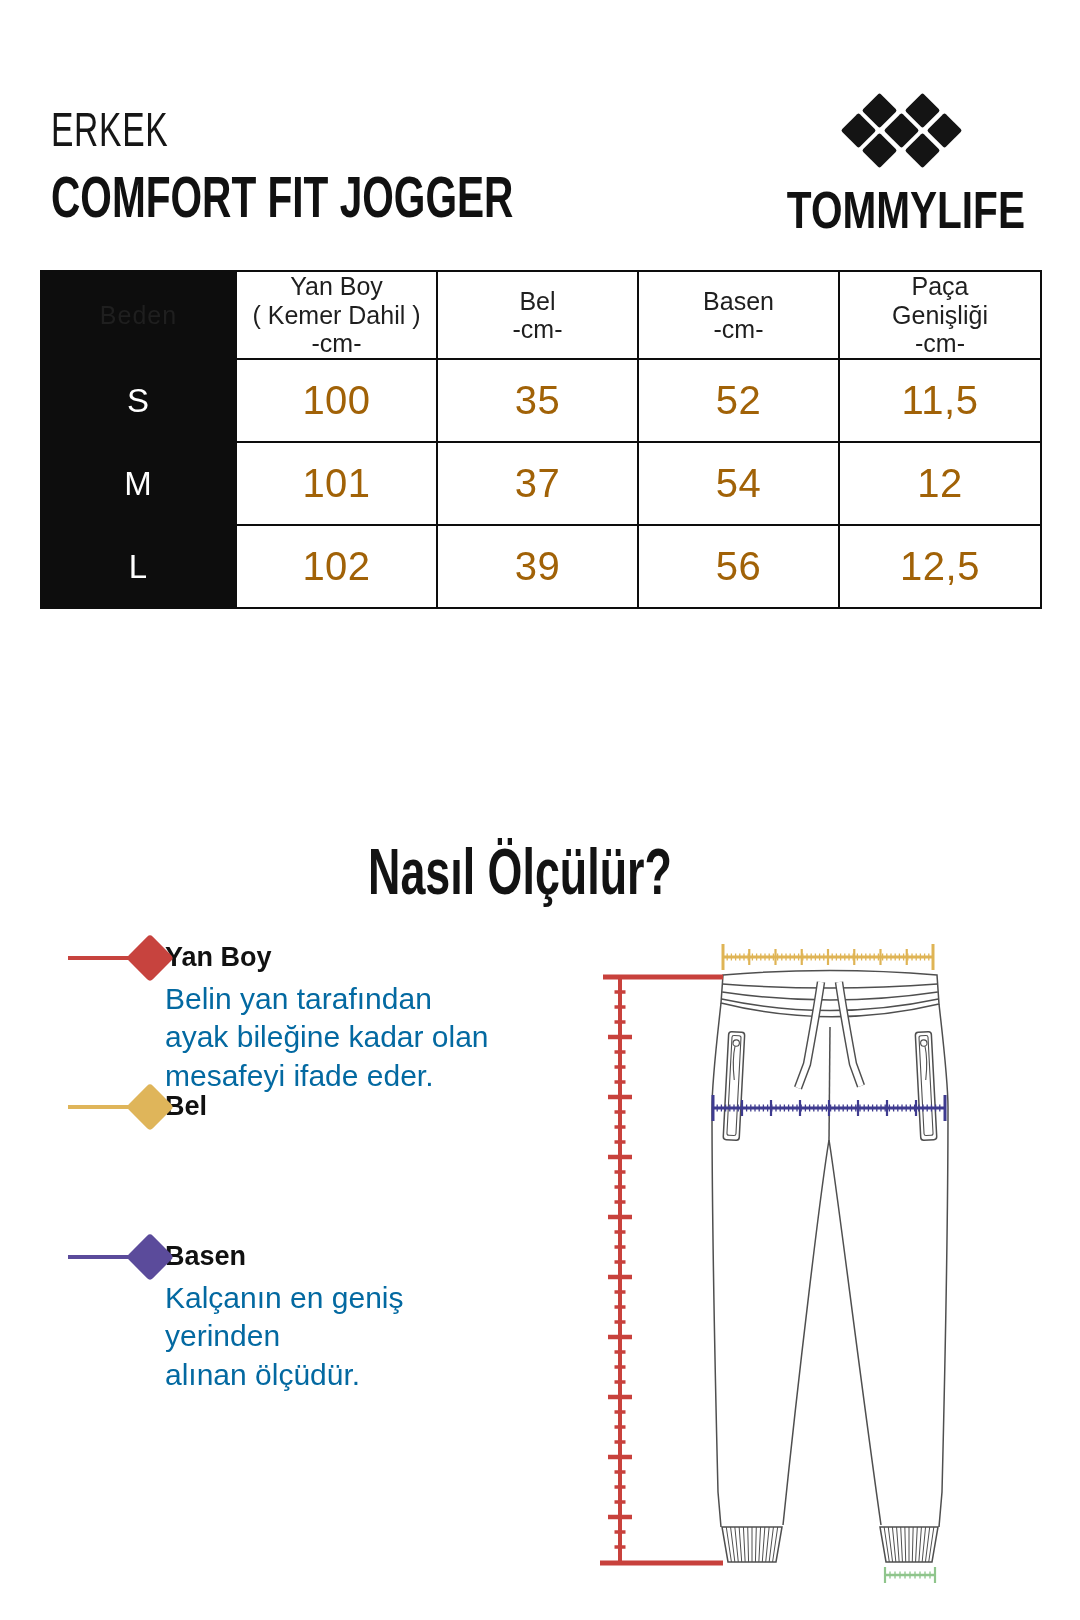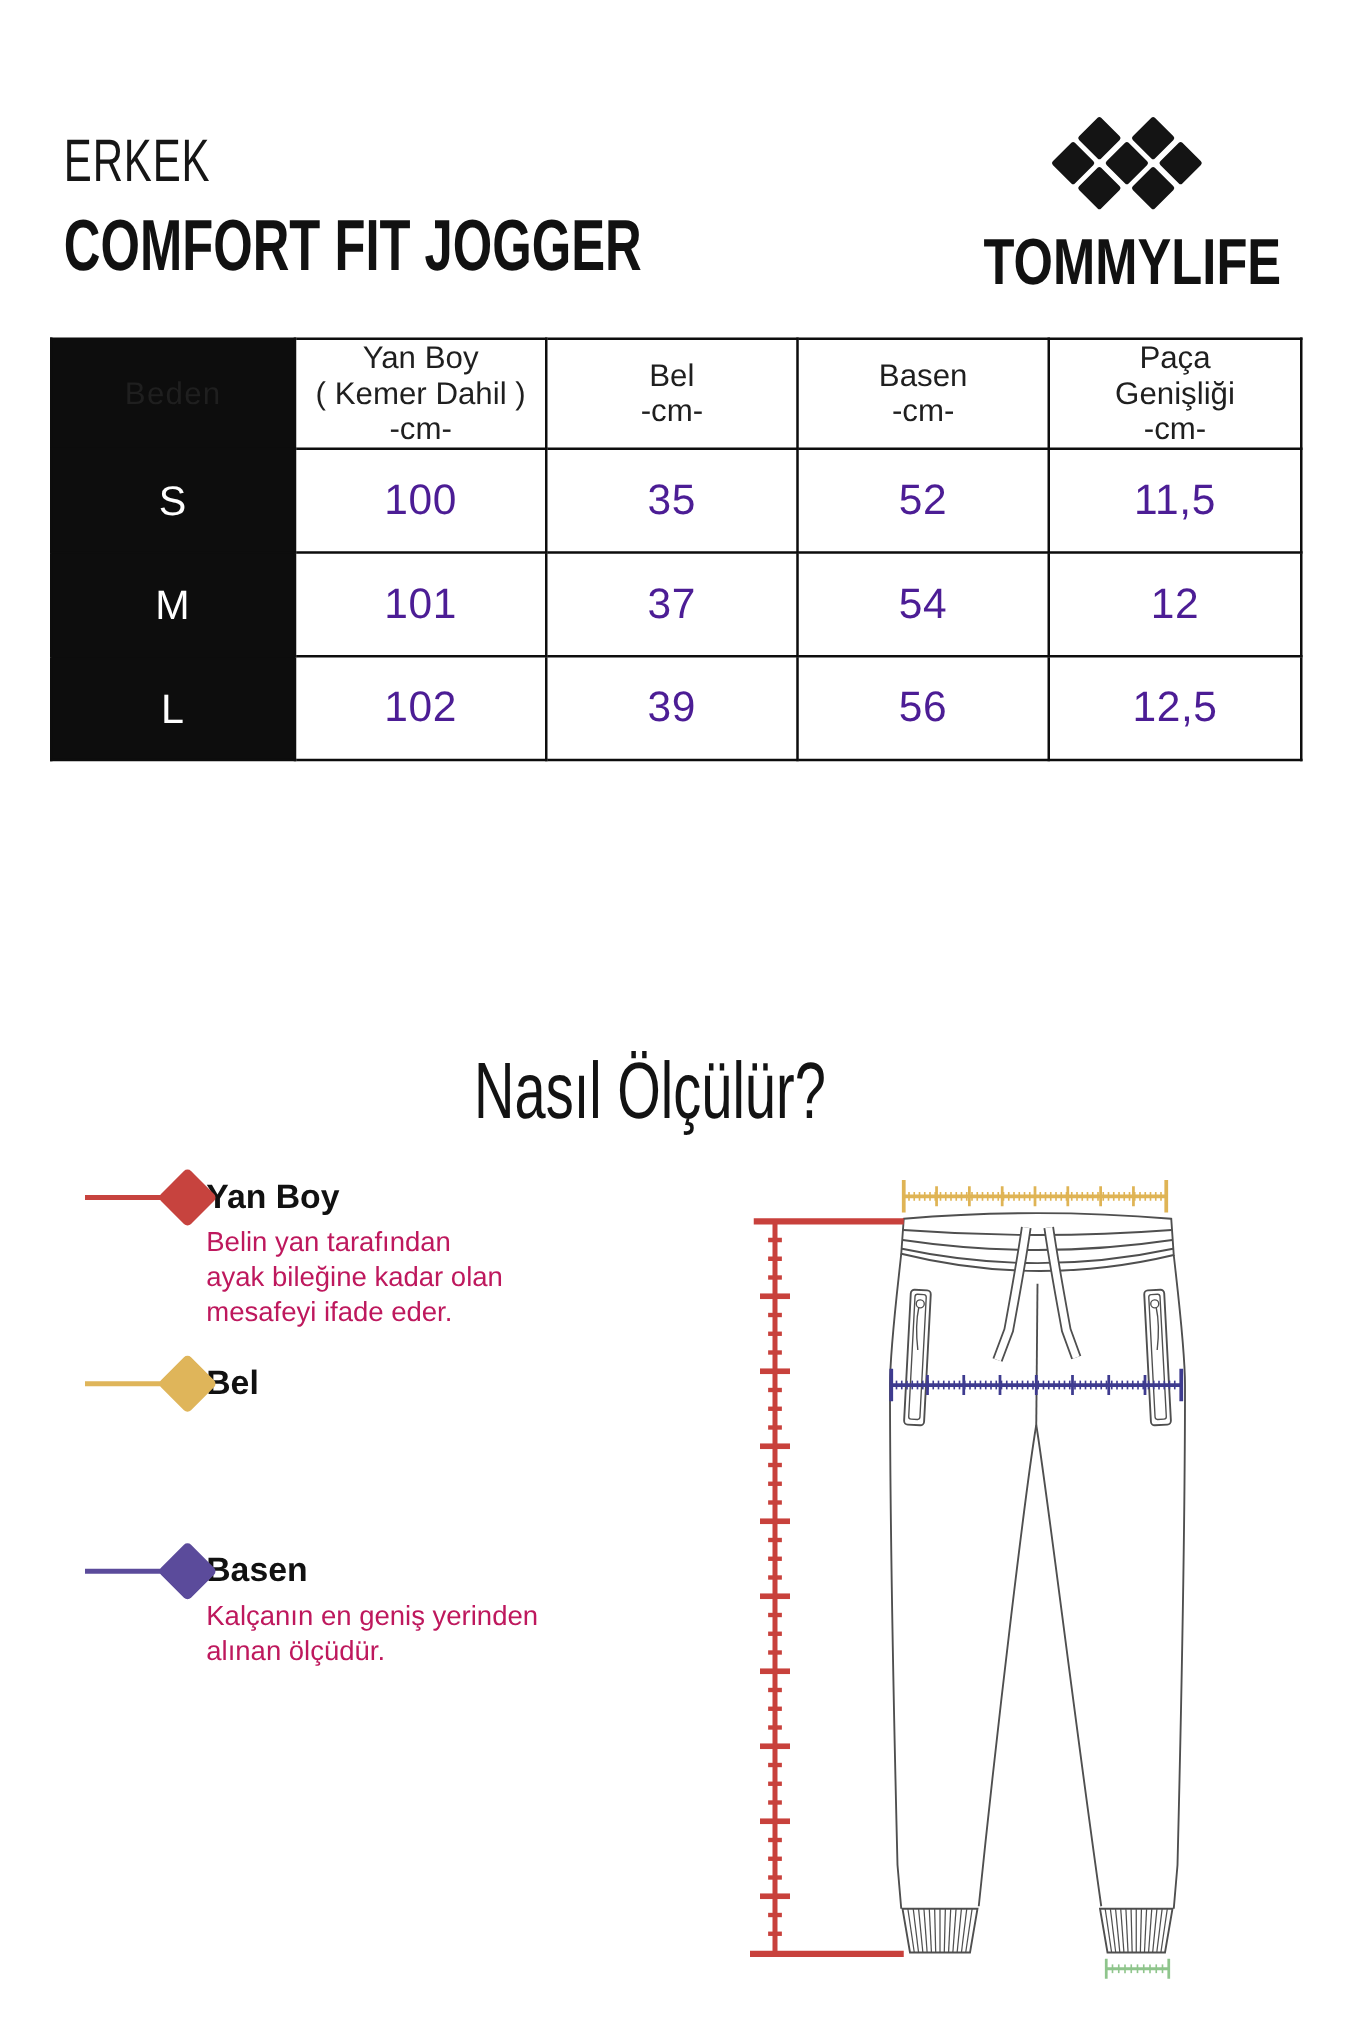--- a/index.html
+++ b/index.html
@@ -30,34 +30,34 @@
     position:absolute;left:40px;top:270px;width:1000px;border-collapse:collapse;
     table-layout:fixed;
   }
   table.size-table th,table.size-table td{
     border:2.5px solid #0d0d0d;text-align:center;vertical-align:middle;padding:0;
   }
   table.size-table thead th{height:86px;font-size:25px;font-weight:400;line-height:1.14;white-space:pre-line;color:#1f1f1f;}
   table.size-table tbody tr{height:83px;}
   th.col-beden{background:#0d0d0d;color:#ffffff;font-size:29px;font-weight:400;letter-spacing:1px;}
   th.size-label{background:#0d0d0d;color:#ffffff;font-size:33px;font-weight:400;letter-spacing:1px;border-color:#0d0d0d;border-top-color:#ffffff00;}
-  td.val{font-size:34px;color:#4c1d95;background:#fff;letter-spacing:0.5px;}
+  td.val{font-size:40px;color:#a16207;background:#fff;letter-spacing:0.5px;}
   
   .howto-title{
     position:absolute;left:0;top:840px;width:1040px;text-align:center;
-    font-size:64px;font-weight:400;color:#131313;line-height:1;
+    font-size:64px;font-weight:700;color:#131313;line-height:1;
   }
   .howto-title > span{display:inline-block;transform:scale(0.70,1);transform-origin:center top;white-space:nowrap;}
   
   .legend{position:absolute;left:68px;top:941px;width:440px;height:600px;}
   .legend-item{position:absolute;left:0;width:440px;}
   .marker{position:absolute;left:0;top:-8px;}
   .legend-text{margin-left:97px;}
   .legend-label{font-size:27px;font-weight:700;color:#111;line-height:1.25;}
-  .legend-desc{font-size:22px;color:#be185d;line-height:1.28;white-space:pre-line;margin-top:5px;}
+  .legend-desc{font-size:30px;color:#0369a1;line-height:1.28;white-space:pre-line;margin-top:5px;}
   
   .diagram{position:absolute;left:560px;top:930px;width:440px;height:690px;}
 </style>
 </head>
 <body>
 
 <div class="brand-left">
   <div class="category">ERKEK</div>
   <div class="product">COMFORT FIT JOGGER</div>
 </div>

